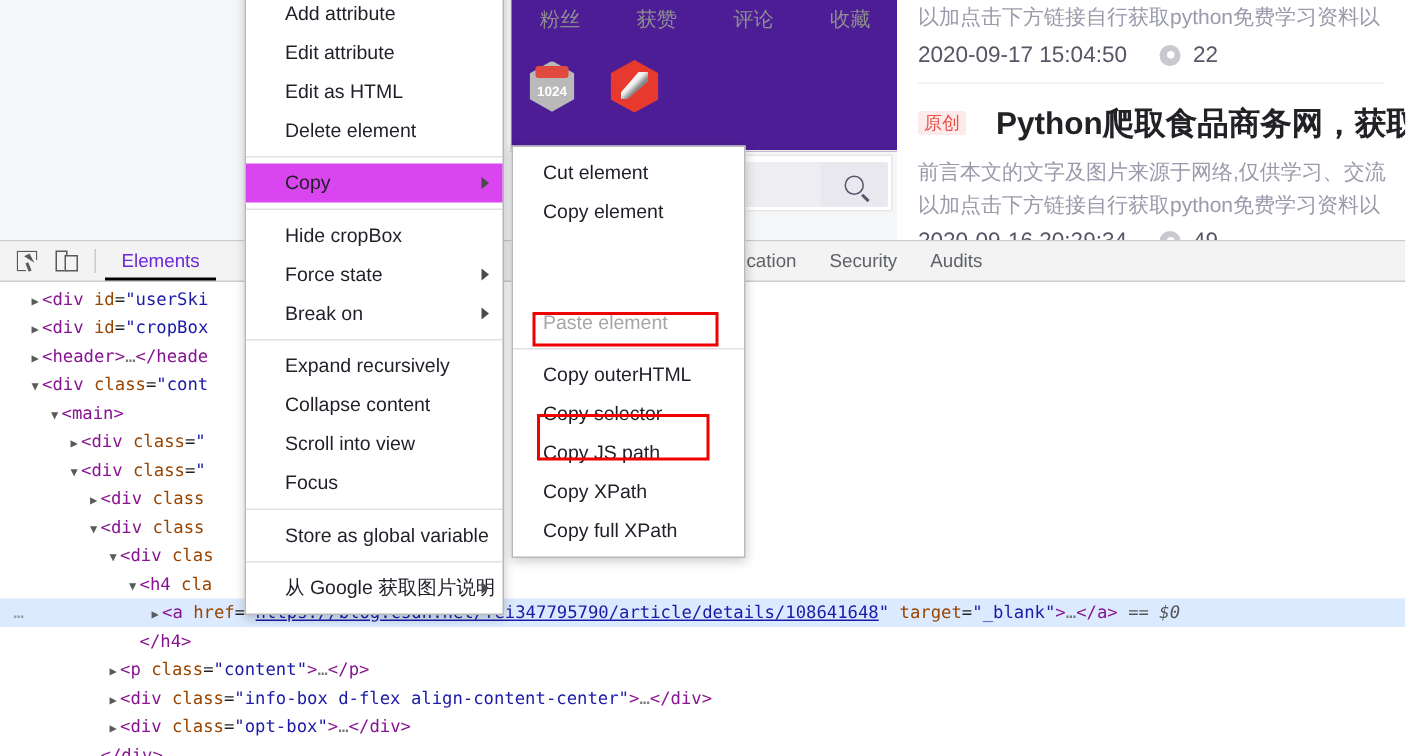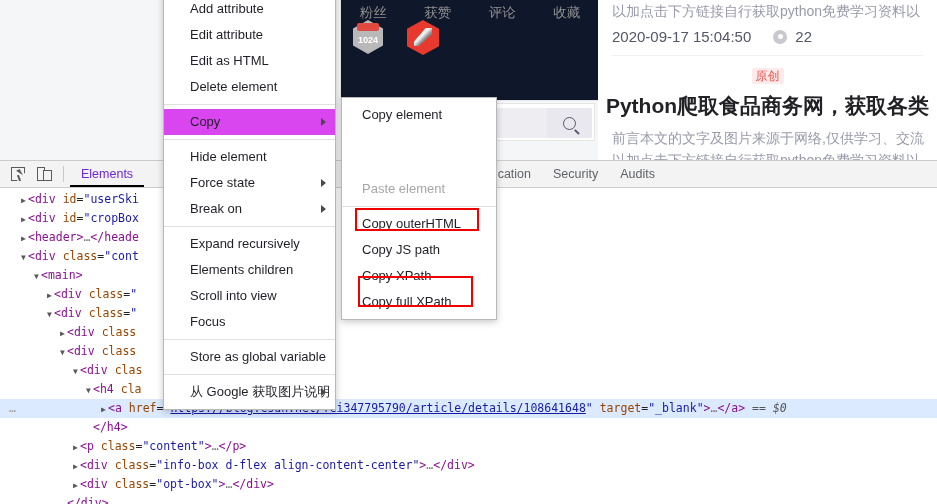--- a/index.html
+++ b/index.html
@@ -23,39 +23,40 @@
   .page-bg {
     position: absolute;
     left: 0; top: 0;
     width: 937px; height: 160px;
     background: #f5f6f7;
   }
   .page-card-mid {
     position: absolute;
     left: 340px; top: 0;
     width: 258px; height: 100px;
-    background: #0f172a;
+    background: #4c1d95;
     border-left: 1px solid #e3e3e3;
     border-right: 1px solid #e3e3e3;
     border-bottom: 1px solid #e8e8e8;
   }
   .stat-row {
     position: absolute;
     left: 0; top: 4px;
     width: 258px;
     display: flex;
     justify-content: space-around;
     font-size: 13.5px;
     color: #8f8f8f;
   }
   .badges {
     position: absolute;
-    left: 12px; top: 20px;
+    left: 12px; top: 40px;
     display: flex;
     gap: 24px;
+    align-items: center;
   }
   .badge-1024 {
     width: 30px; height: 34px;
     position: relative;
   }
   .badge-1024 .hex {
     position: absolute; inset: 0;
     background: #b9b9b9;
     clip-path: polygon(50% 0%, 100% 25%, 100% 75%, 50% 100%, 0% 75%, 0% 25%);
   }
@@ -131,23 +132,22 @@
     height: 1px;
     background: #f0f0f0;
     margin: 10px 0 12px 0;
   }
   .art-title {
     font-size: 21px;
     color: #222226;
     font-weight: bold;
     display: flex;
     align-items: center;
-    gap: 8px;
-    white-space: nowrap;
-    flex-direction: column;
+    gap: 20px;
+    white-space: nowrap;
   }
   .orig-tag {
     display: inline-block;
     background: #fdeaea;
     color: #e8544b;
     font-size: 12px;
     font-weight: normal;
     padding: 2px 4px;
     border-radius: 2px;
     line-height: 1;
@@ -500,39 +500,41 @@
   </div>
 
   <div class="ctx-menu" id="ctx-menu">
       <div class="ctx-item"><span>Add attribute</span></div>
       <div class="ctx-item"><span>Edit attribute</span></div>
       <div class="ctx-item"><span>Edit as HTML</span></div>
       <div class="ctx-item"><span>Delete element</span></div>
       <div class="ctx-sep"></div>
       <div class="ctx-item hl"><span>Copy</span><span class="ctx-arrow"></span></div>
       <div class="ctx-sep"></div>
-      <div class="ctx-item"><span>Hide element</span></div>
+      <div class="ctx-item"><span>Hide cropBox</span></div>
       <div class="ctx-item"><span>Force state</span><span class="ctx-arrow"></span></div>
       <div class="ctx-item"><span>Break on</span><span class="ctx-arrow"></span></div>
       <div class="ctx-sep"></div>
       <div class="ctx-item"><span>Expand recursively</span></div>
-      <div class="ctx-item"><span>Elements children</span></div>
+      <div class="ctx-item"><span>Collapse content</span></div>
       <div class="ctx-item"><span>Scroll into view</span></div>
       <div class="ctx-item"><span>Focus</span></div>
       <div class="ctx-sep"></div>
       <div class="ctx-item"><span>Store as global variable</span></div>
       <div class="ctx-sep"></div>
       <div class="ctx-item"><span>从 Google 获取图片说明</span><span class="ctx-arrow"></span></div>
     </div>
 
   <div class="ctx-sub" id="ctx-sub">
+      <div class="ctx-item"><span>Cut element</span></div>
       <div class="ctx-item"><span>Copy element</span></div>
       <div class="ctx-item dim"><span>Paste element</span></div>
       <div class="ctx-sep"></div>
       <div class="ctx-item"><span>Copy outerHTML</span></div>
+      <div class="ctx-item"><span>Copy selector</span></div>
       <div class="ctx-item"><span>Copy JS path</span></div>
       <div class="ctx-item"><span>Copy XPath</span></div>
       <div class="ctx-item"><span>Copy full XPath</span></div>
     </div>
 
   <div class="redbox" style="left:355px; top:208px; width:124px; height:23px;"></div>
   <div class="redbox" style="left:358px; top:276px; width:115px; height:31px;"></div>
 
 </div>
 

